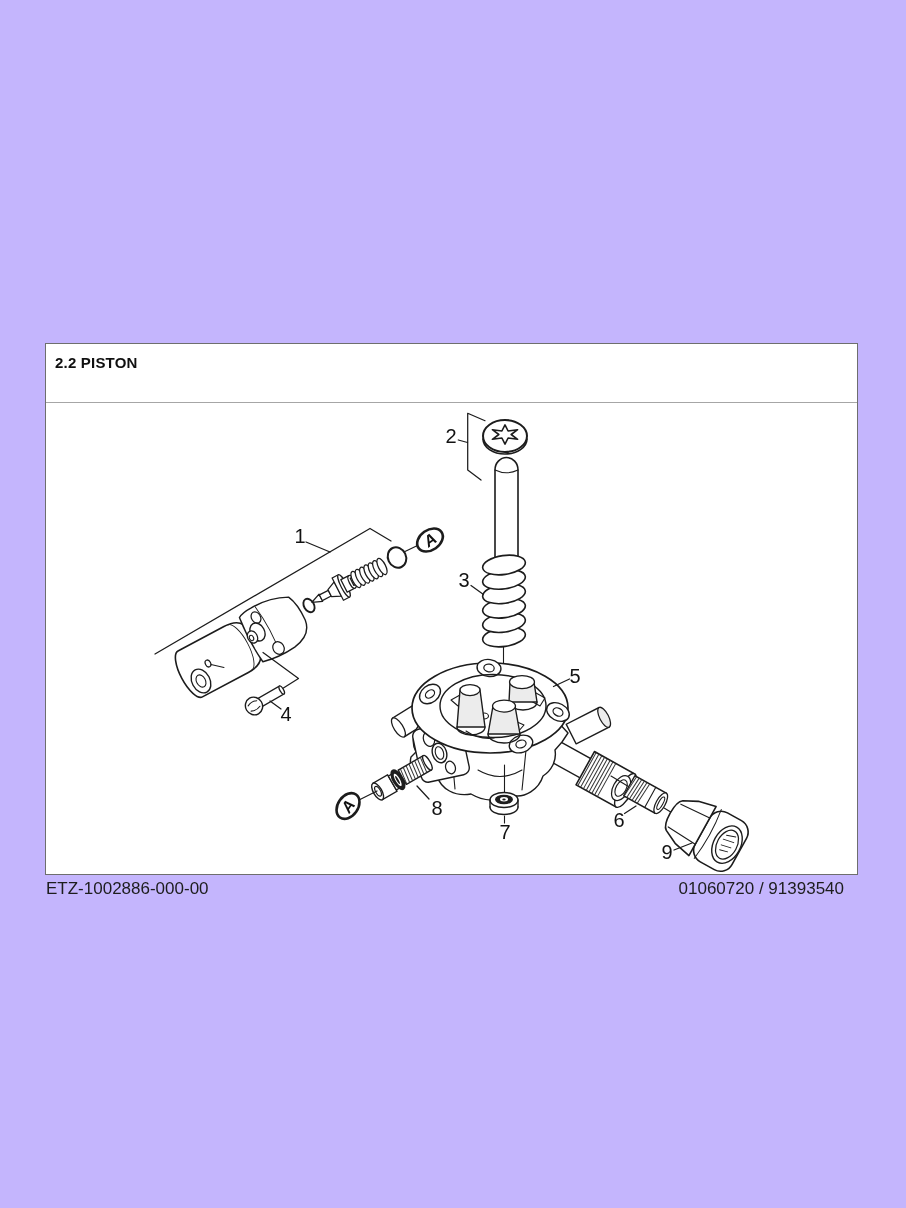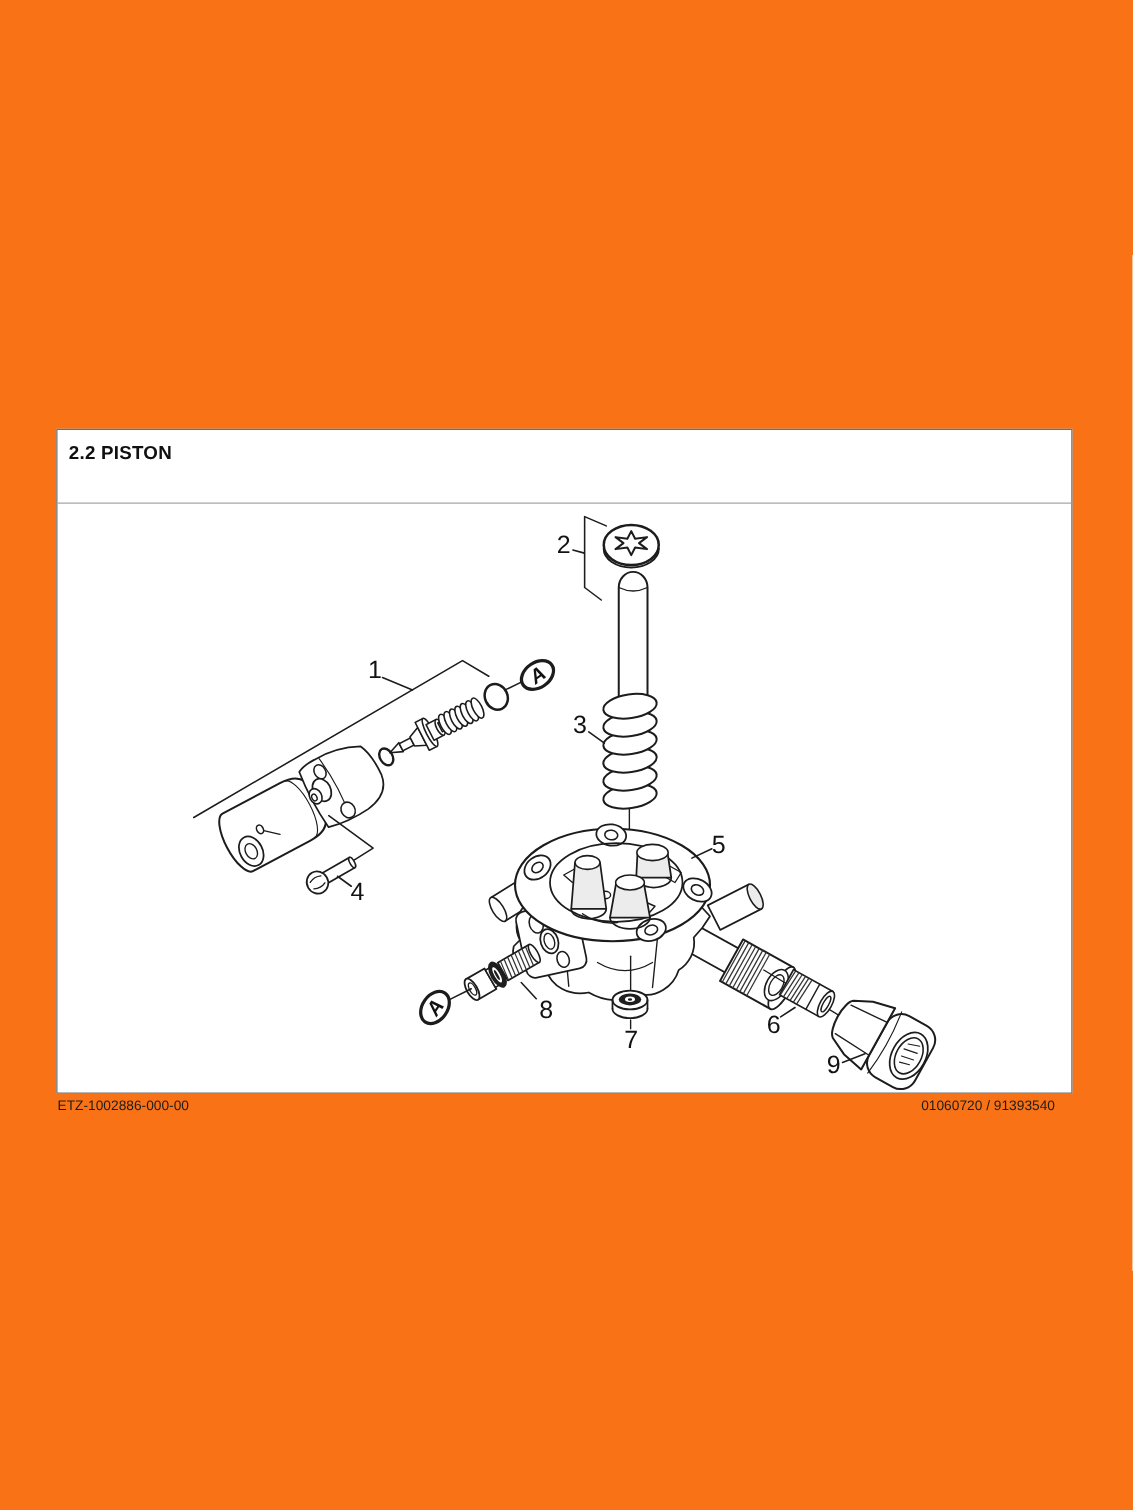--- a/index.html
+++ b/index.html
@@ -1,34 +1,34 @@
 <!DOCTYPE html>
 <html><head>
 <meta charset="utf-8">
 <style>
   html,body{margin:0;padding:0;background:#ffffff;}
   .page{
-    position:relative;width:906px;height:1208px;background:#f97316;
+    position:relative;width:906px;height:1208px;background:#c4b5fd;
     font-family:"Liberation Sans",sans-serif;overflow:hidden;
   }
   .doc-box{
     position:absolute;left:45px;top:343px;width:811px;height:530px;
     border:1px solid #6e6e6e;background:#fff;box-sizing:content-box;
   }
   .title-row{
     height:59px;border-bottom:1px solid #a6a6a6;box-sizing:border-box;
     padding:10px 0 0 9px;
   }
   .title{font-size:15px;font-weight:bold;color:#101010;letter-spacing:.2px;}
   svg.diagram{position:absolute;left:0;top:0;pointer-events:none;}
   .callout{
     position:absolute;width:26px;text-align:center;font-size:20px;
     color:#121212;line-height:26px;font-family:"Liberation Sans",sans-serif;
   }
-  .footer{position:absolute;top:879px;font-size:11px;color:#1d1d1d;}
+  .footer{position:absolute;top:879px;font-size:17px;color:#1d1d1d;}
   .footer-left{left:46px;}
   .footer-right{right:62px;text-align:center;}
 
   
   .s{stroke:#1c1c1c;fill:none;stroke-linecap:round;stroke-linejoin:round;}
   .w{fill:#ffffff;}
   .g{fill:#ececec;}
   .dk{fill:#1e1e1e;}
   .t08{stroke-width:.9;}
   .t1{stroke-width:1.1;}

